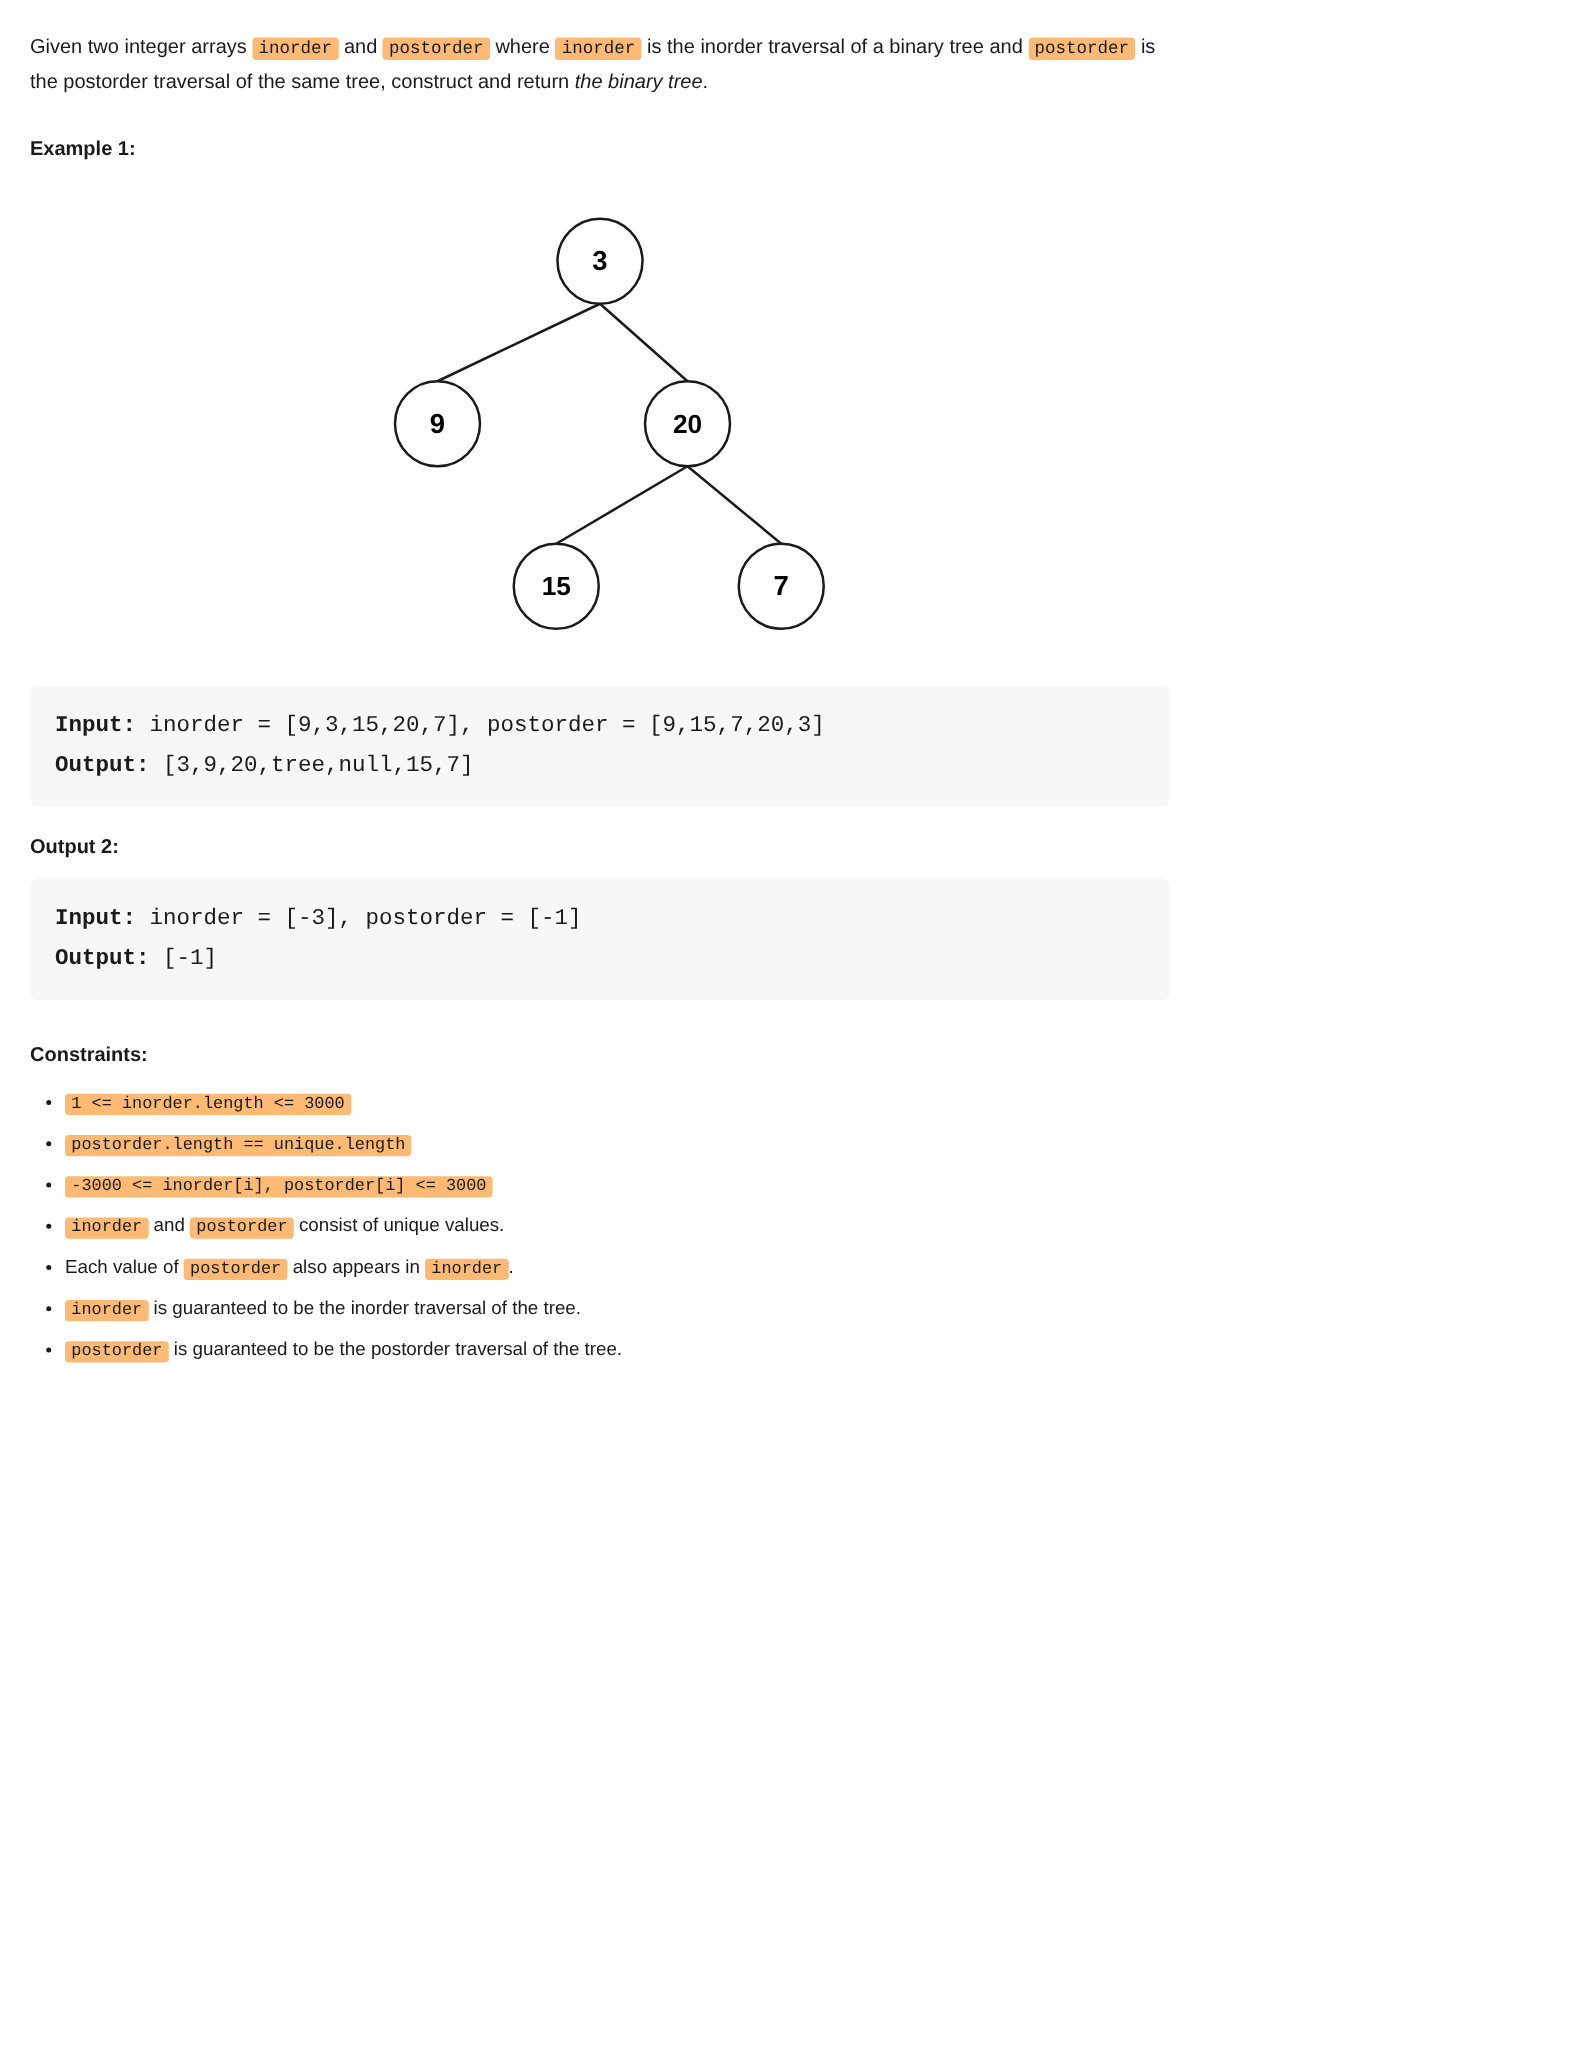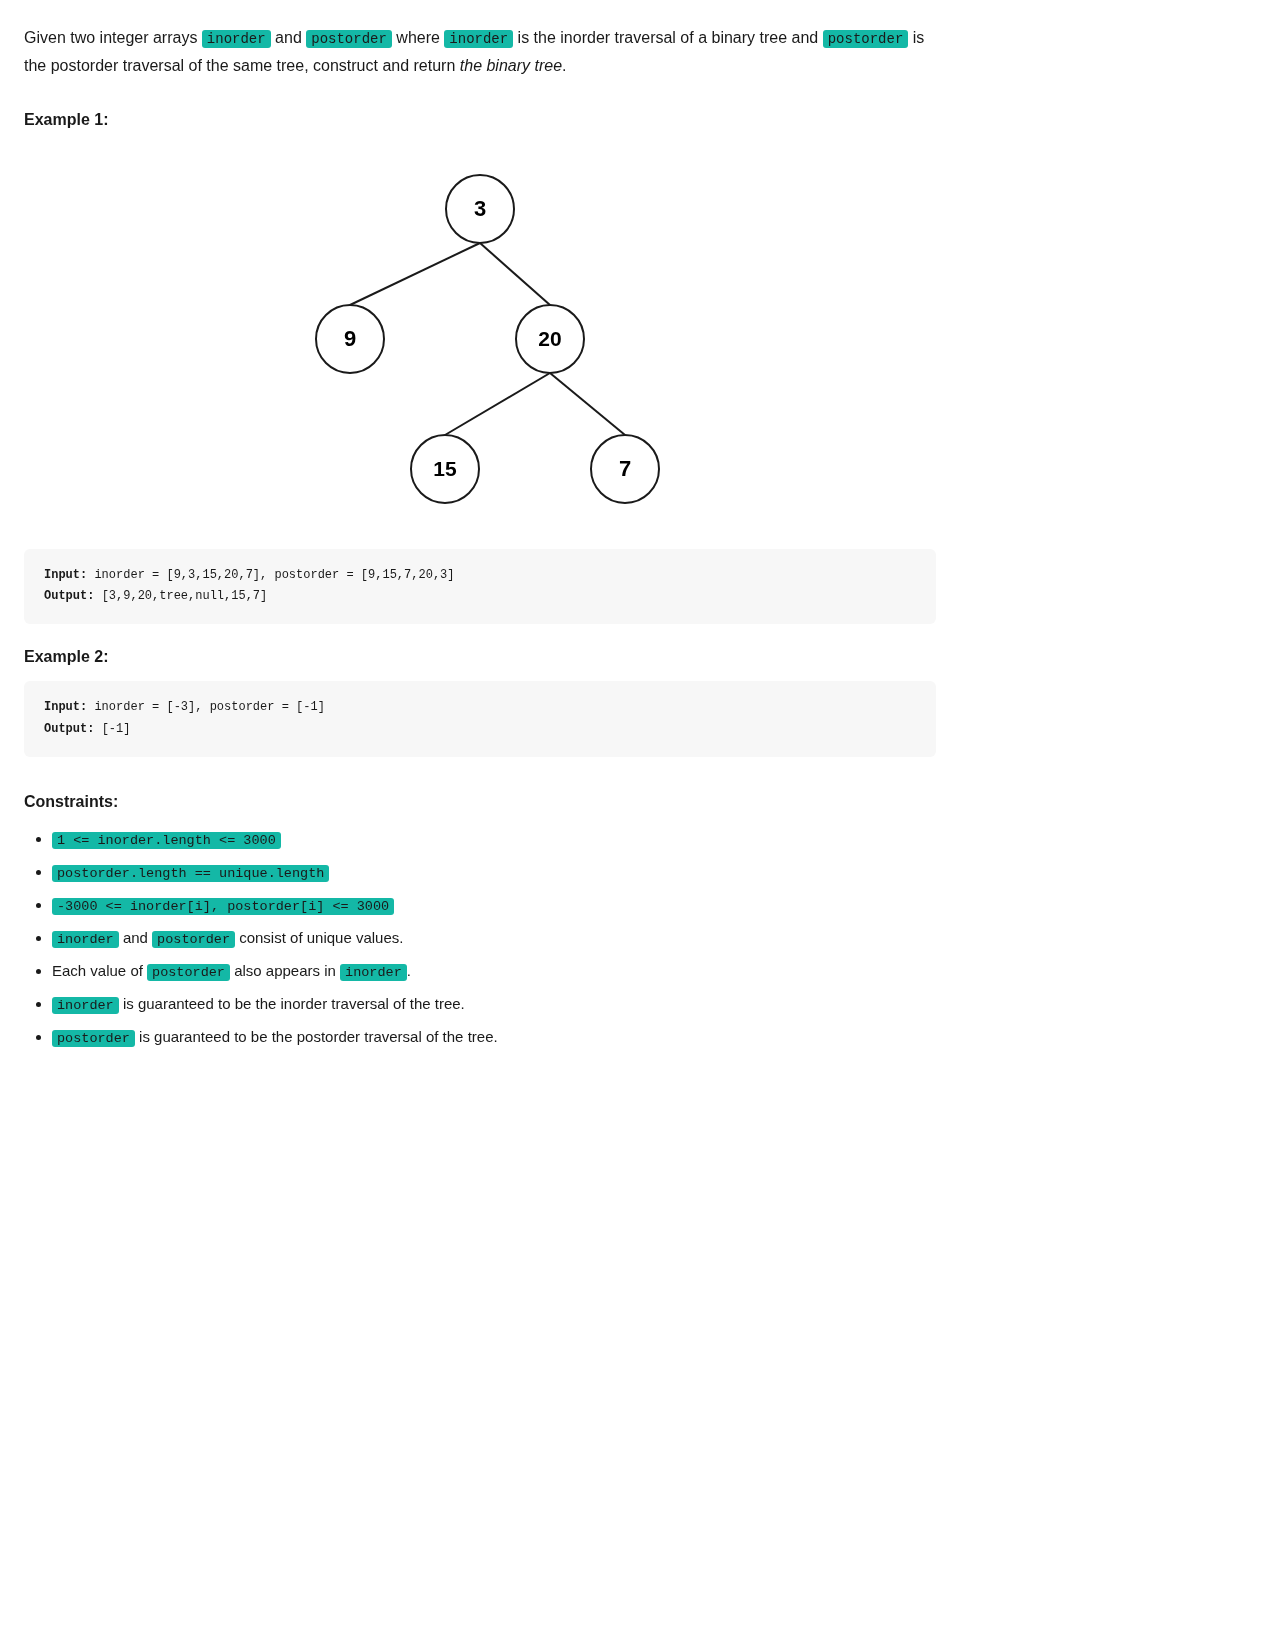--- a/index.html
+++ b/index.html
@@ -14,21 +14,21 @@
       line-height: 1.6;
       color: #1a1a1a;
       background: #ffffff;
       padding: 24px 24px;
       max-width: 960px;
     }
 
     code, .mono {
       font-family: 'SFMono-Regular', Consolas, 'Liberation Mono', Menlo, monospace;
       font-size: 14px;
-      background-color: #14b8a6;
+      background-color: #fdba74;
       padding: 1px 5px;
       border-radius: 3px;
     }
 
     .problem-text {
       font-size: 16px;
       line-height: 1.7;
       margin-bottom: 28px;
     }
 
@@ -43,21 +43,21 @@
       margin-bottom: 12px;
       margin-top: 12px;
     }
 
     .example-box {
       background-color: #f7f7f7;
       border-radius: 6px;
       padding: 16px 20px;
       margin-bottom: 20px;
       font-family: 'SFMono-Regular', Consolas, 'Liberation Mono', Menlo, monospace;
-      font-size: 12px;
+      font-size: 18px;
       line-height: 1.8;
     }
 
     .example-box .label {
       font-weight: 700;
     }
 
     .tree-container {
       display: flex;
       justify-content: center;
@@ -137,21 +137,21 @@
         <span> inorder = [9,3,15,20,7], postorder = [9,15,7,20,3]</span>
       </div>
       <div>
         <span class="label">Output:</span>
         <span> [3,9,20,tree,null,15,7]</span>
       </div>
     </div>
   </div>
 
   <div>
-    <p class="section-title">Example 2:</p>
+    <p class="section-title">Output 2:</p>
 
     <div class="example-box">
       <div>
         <span class="label">Input:</span>
         <span> inorder = [-3], postorder = [-1]</span>
       </div>
       <div>
         <span class="label">Output:</span>
         <span> [-1]</span>
       </div>

